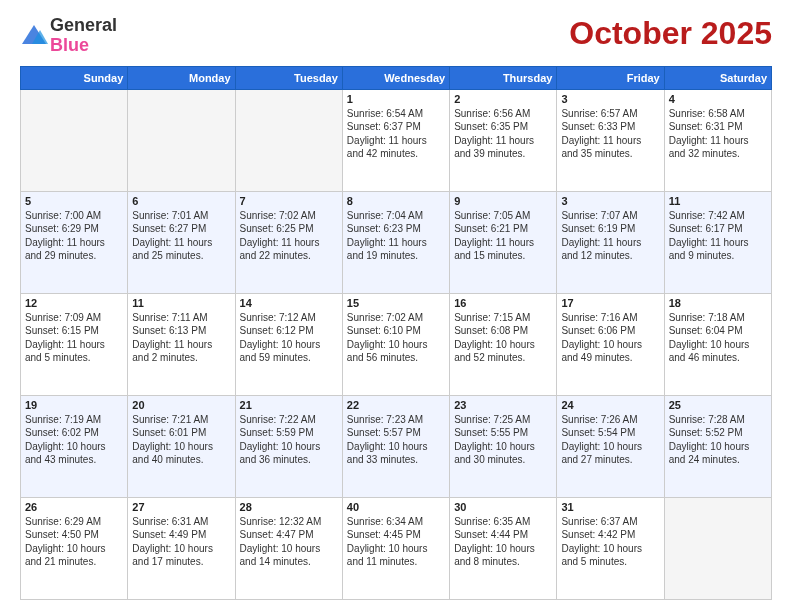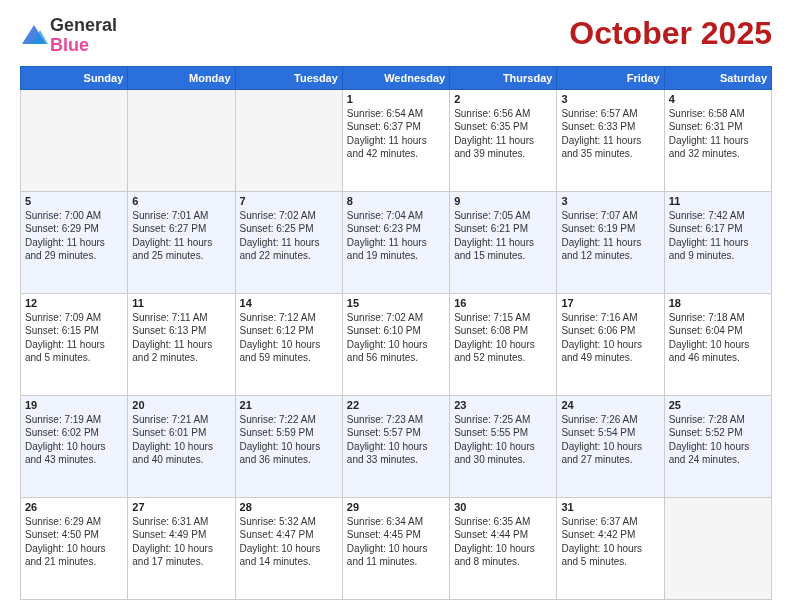--- a/index.html
+++ b/index.html
@@ -333,27 +333,27 @@
           </td>
           <td>
             <span class="day-num">27</span>
             <div class="day-info">Sunrise: 6:31 AM
 Sunset: 4:49 PM
 Daylight: 10 hours
 and 17 minutes.</div>
           </td>
           <td>
             <span class="day-num">28</span>
-            <div class="day-info">Sunrise: 5:32 AM
+            <div class="day-info">Sunrise: 12:32 AM
 Sunset: 4:47 PM
 Daylight: 10 hours
 and 14 minutes.</div>
           </td>
           <td>
-            <span class="day-num">29</span>
+            <span class="day-num">40</span>
             <div class="day-info">Sunrise: 6:34 AM
 Sunset: 4:45 PM
 Daylight: 10 hours
 and 11 minutes.</div>
           </td>
           <td>
             <span class="day-num">30</span>
             <div class="day-info">Sunrise: 6:35 AM
 Sunset: 4:44 PM
 Daylight: 10 hours

